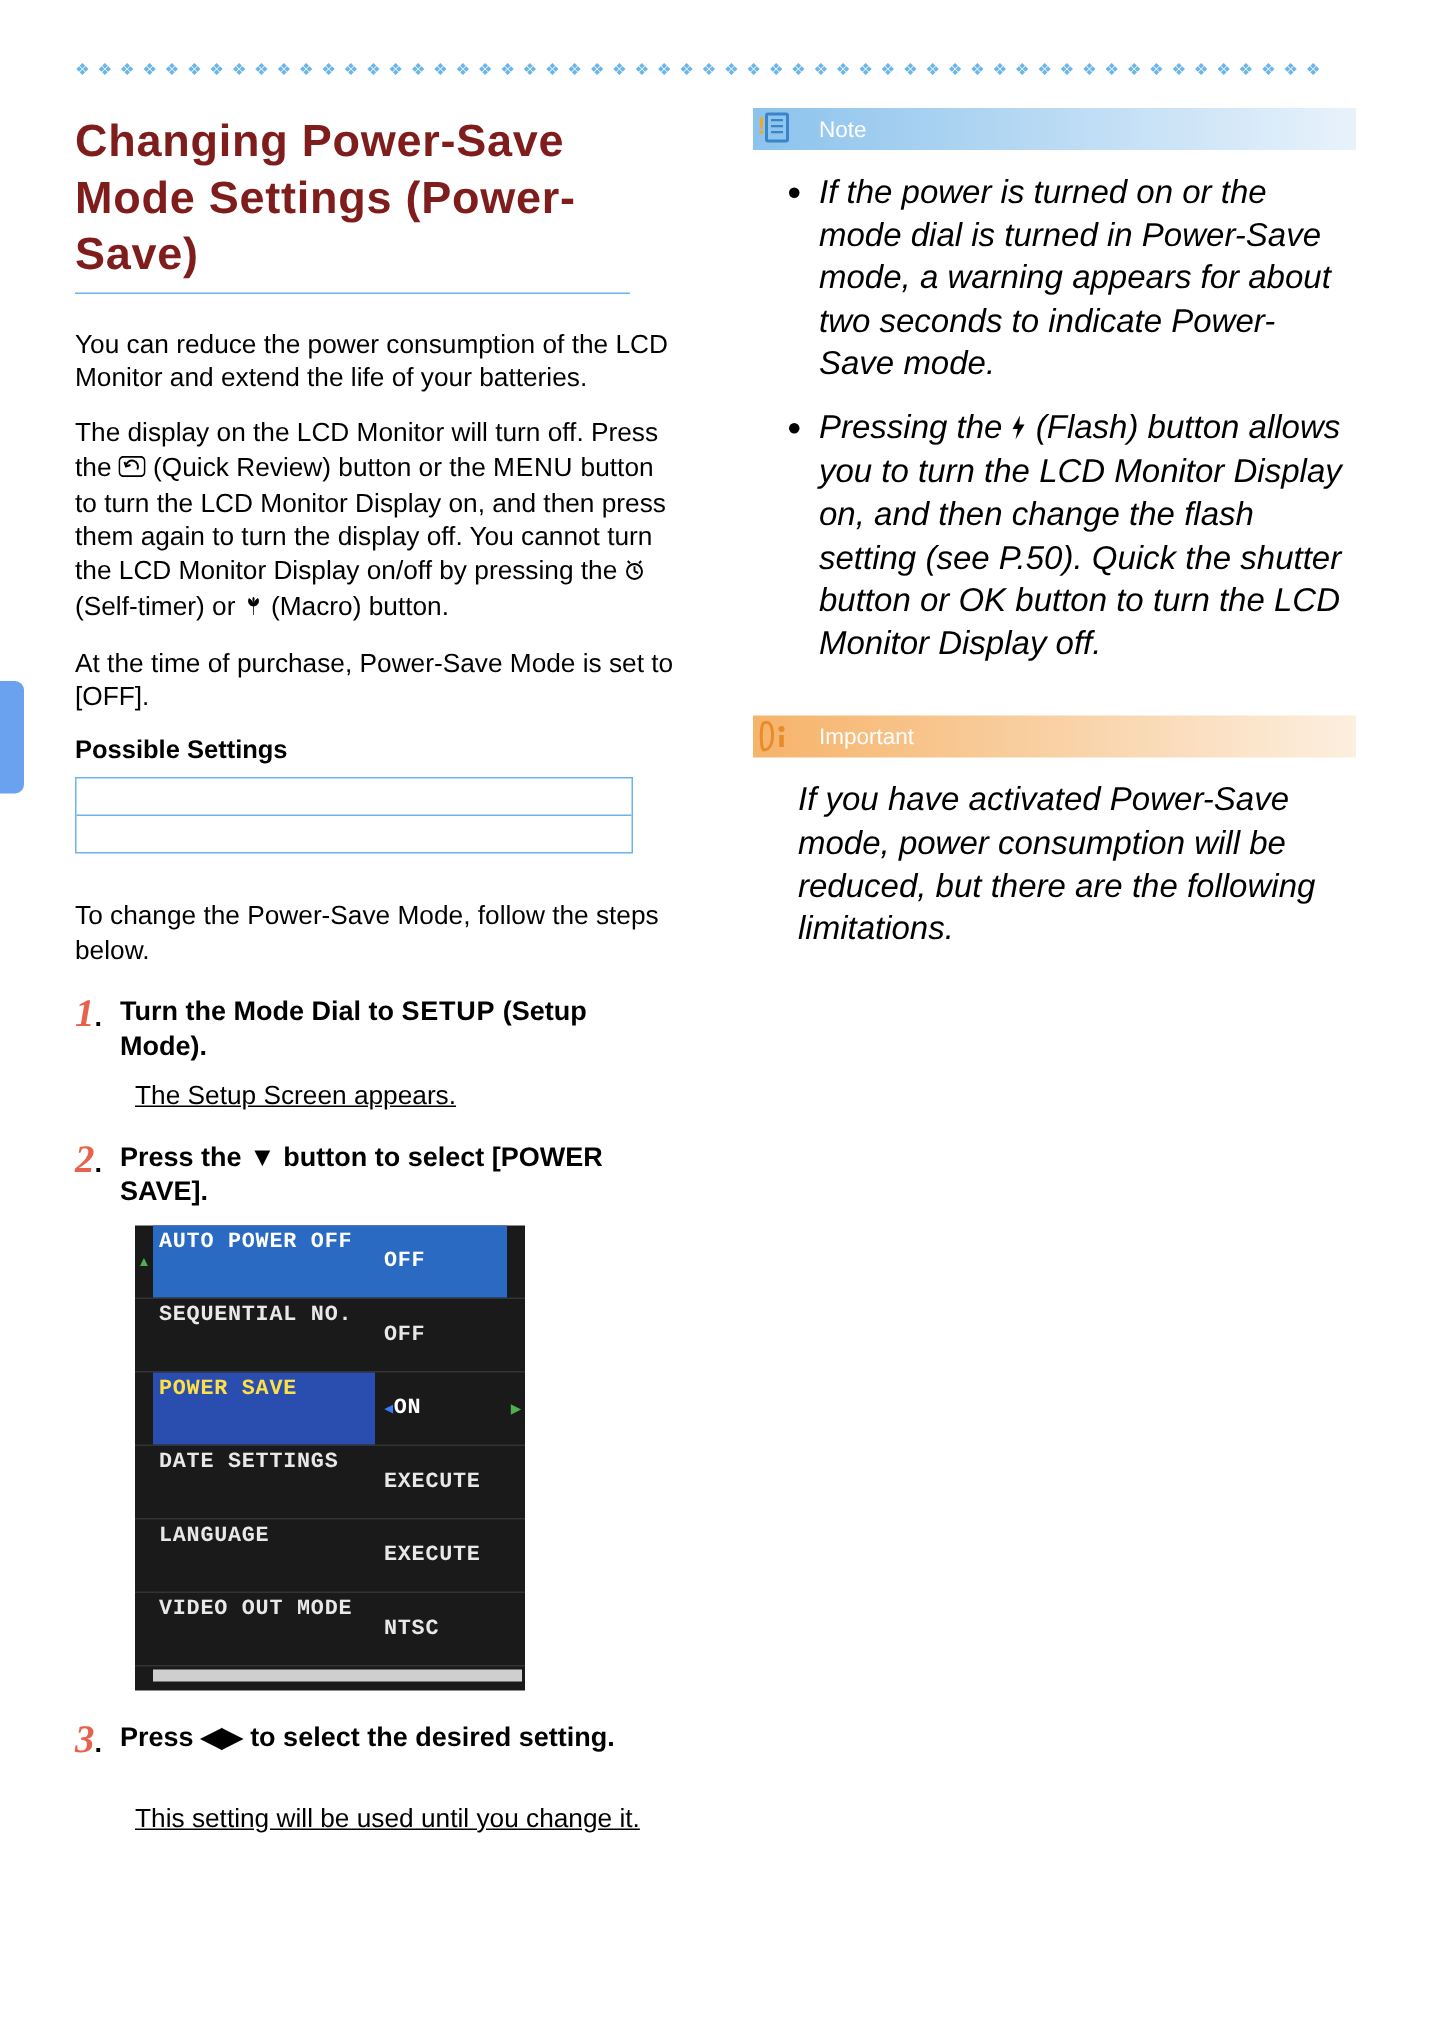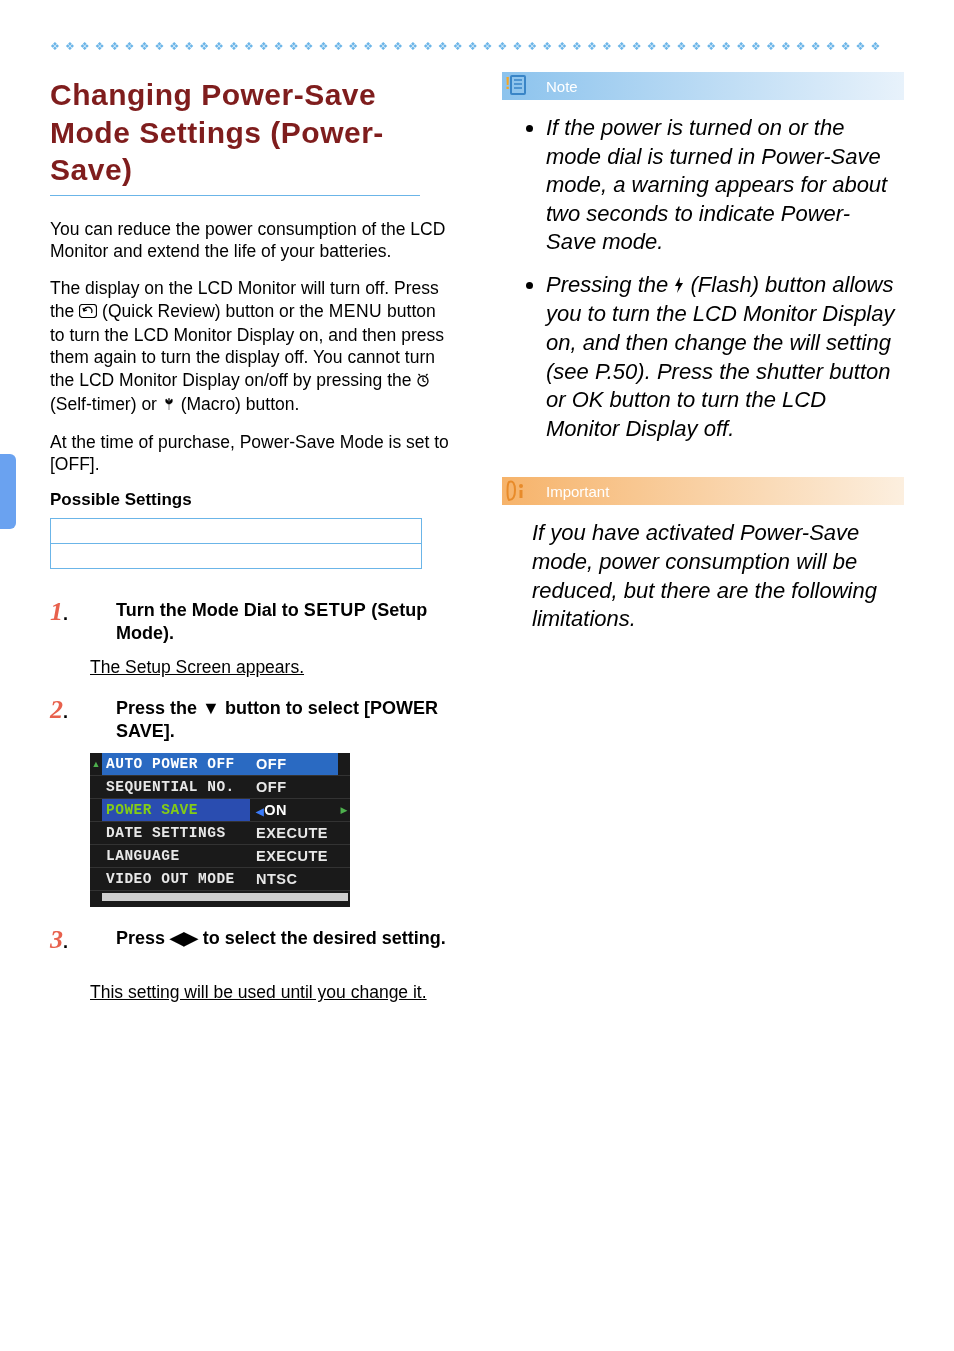--- a/index.html
+++ b/index.html
@@ -109,21 +109,20 @@
   .step-dot {
     font-weight: bold;
     font-size: 18px;
     color: #000;
     margin-right: 2px;
   }
   .step-head {
     font-weight: bold;
     font-size: 18px;
     line-height: 1.3;
-    margin-left: 36px;
   }
   .step-sub {
     font-size: 17.5px;
     margin: 10px 0 18px 40px;
     line-height: 1.3;
     text-decoration: underline;
   }
   .setup-word {
     font-family: Arial, Helvetica, sans-serif;
     font-weight: 900;
@@ -157,37 +156,37 @@
     flex: 0 0 140px;
     padding: 3px 4px;
     color: #e8e8e8;
     font-family: "Courier New", monospace;
     font-size: 14.5px;
     letter-spacing: 0.5px;
     font-weight: bold;
   }
   .lcd-value {
     flex: 1;
-    padding: 3px 6px;
+    padding: 16px 6px;
     color: #e8e8e8;
-    font-family: Liberation Sans, sans-serif;
+    font-family: Liberation Mono, monospace;
     font-size: 14.5px;
     letter-spacing: 0.5px;
     position: relative;
     font-weight: bold;
   }
   .lcd-right-mark {
     width: 12px;
     display: flex;
     align-items: center;
     justify-content: center;
   }
   .lcd-row.sel .lcd-label {
     background: #2a4db0;
-    color: #84cc16;
+    color: #fde047;
   }
   .lcd-row.sel .lcd-value {
     color: #fff;
   }
   .lcd-row:first-child .lcd-label,
   .lcd-row:first-child .lcd-value {
     background: #2a6ac2;
     color: #fff;
   }
   .lcd-arrow-blue {
@@ -290,20 +289,21 @@
       </p>
 
       <p class="body">At the time of purchase, Power-Save Mode is set to [OFF].</p>
 
       <div class="possible-heading">Possible Settings</div>
       <div class="settings-table">
         <div class="row"></div>
         <div class="row"></div>
       </div>
 
+      <p class="intro-change">To change the Power-Save Mode, follow the steps below.</p>
 
       <div class="step">
         <div><span class="step-num">1</span><span class="step-dot">.</span></div>
         <div class="step-head">
           <span>Turn the Mode Dial to </span><span class="setup-word">SETUP</span><span> (Setup Mode).</span>
         </div>
       </div>
       <div class="step-sub">The Setup Screen appears.</div>
 
       <div class="step">
@@ -379,21 +379,21 @@
               </svg>
           </div>
           <div class="callout-title">Note</div>
         </div>
         <div class="callout-body">
           <ul>
             <li>If the power is turned on or the mode dial is turned in Power-Save mode, a warning appears for about two seconds to indicate Power-Save mode.</li>
             <li>
               <span>Pressing the </span><span class="inline-icon"><svg width="10" height="16" viewBox="0 0 10 16">
                     <path d="M6 0 L1 9 L4.5 9 L3 16 L9 6 L5.5 6 Z" fill="#000"></path>
-                  </svg></span><span> (Flash) button allows you to turn the LCD Monitor Display on, and then change the will setting (see P.50). Press the shutter button or OK button to turn the LCD Monitor Display off.</span>
+                  </svg></span><span> (Flash) button allows you to turn the LCD Monitor Display on, and then change the flash setting (see P.50). Quick the shutter button or OK button to turn the LCD Monitor Display off.</span>
             </li>
           </ul>
         </div>
       </div>
 
       <div class="callout">
         <div class="callout-head important-head">
           <div class="callout-icon important-icon">
             <svg width="26" height="26" viewBox="0 0 26 26">
                 <path d="M6 4 C10 2 12 6 12 12 C12 18 10 22 6 22 C4 20 4 6 6 4 Z" fill="none" stroke="#e88b2a" stroke-width="2"></path>

